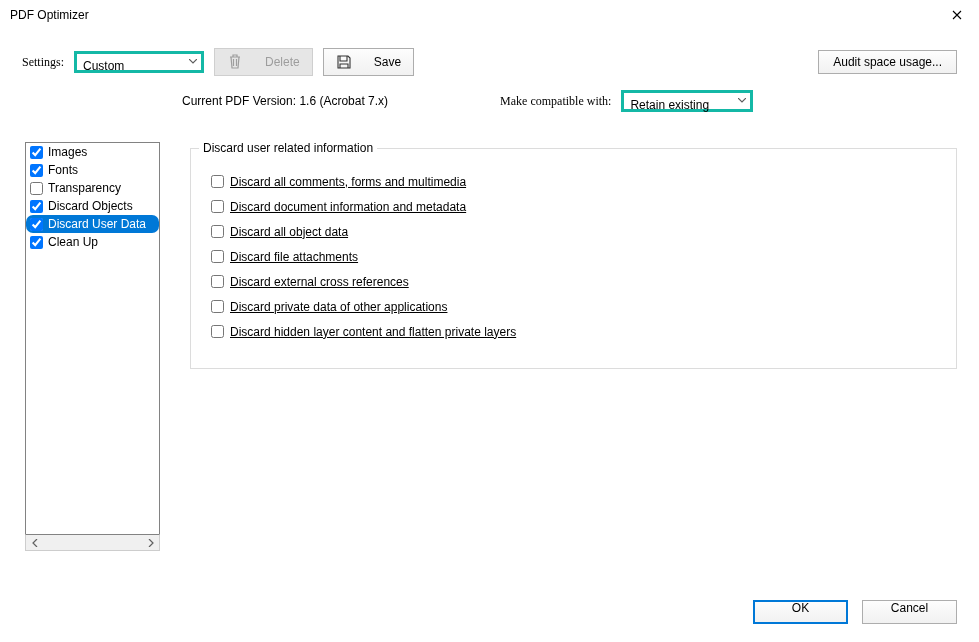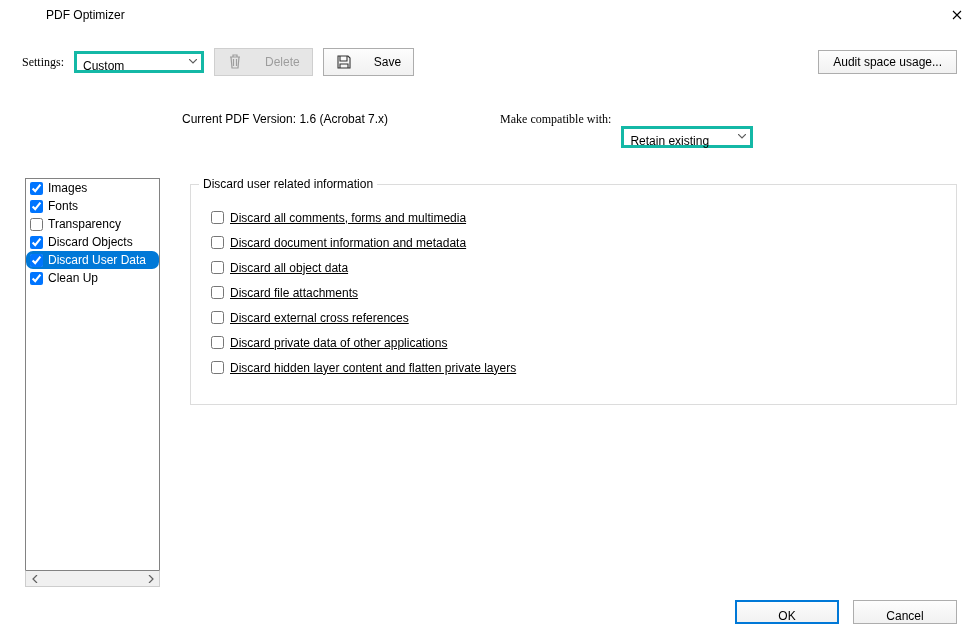--- a/index.html
+++ b/index.html
@@ -1,48 +1,48 @@
 <!DOCTYPE html>
 <html><head>
   <meta charset="utf-8">
   <style>
     * { box-sizing: border-box; font-family: "Segoe UI", Tahoma, sans-serif; font-size: 12px; }
     body { margin: 0; background: #fff; width: 979px; height: 642px; overflow: hidden; position: relative; color: #000; }
     .titlebar { display: flex; align-items: center; justify-content: space-between; height: 30px; padding: 0 0 0 10px; }
-    .titlebar-title { font-size: 12px; margin-left: 36px; }
+    .titlebar-title { font-size: 12px; }
     .close-btn { width: 44px; height: 30px; display: flex; align-items: center; justify-content: center; cursor: default; }
     .close-btn svg { width: 10px; height: 10px; }
     .toprow { display: flex; align-items: center; gap: 10px; padding: 18px 22px 0 22px; }
     .label { color: #000; font-family: Liberation Serif, serif; }
     .dropdown { border: 3px solid #14b8a6; background: #fff; height: 22px; display: flex; align-items: center; padding: 8px 4px 0 6px; position: relative; }
     .dropdown .chev { position: absolute; right: 4px; top: 50%; transform: translateY(-50%); }
     .btn { border: 1px solid #adadad; background: linear-gradient(#fdfdfd,#f1f1f1); height: 28px; display: flex; align-items: center; gap: 22px; padding: 0 12px; cursor: default; }
     .btn.disabled { color: #9d9d9d; background: #e6e6e6; border-color: #cfcfcf; }
     .btn .icon { width: 16px; height: 16px; display: flex; align-items: center; justify-content: center; }
     .spacer { flex: 1; }
     .audit-btn { border: 1px solid #adadad; background: linear-gradient(#fdfdfd,#f1f1f1); height: 24px; padding: 0 14px; display: flex; align-items: center; }
     .inforow { display: flex; align-items: center; padding: 14px 22px 0 22px; }
     .inforow .ver { margin-left: 160px; }
     .inforow .make { margin-left: 112px; margin-right: 10px; font-family: Liberation Serif, serif; }
-    .compat-dd { width: 132px; margin-top: 36px; }
+    .compat-dd { width: 132px; }
     .content { display: flex; padding: 30px 22px 0 25px; gap: 30px; align-items: flex-start; }
     .catbox { width: 135px; }
     .catlist { border: 1px solid #828282; border-bottom: none; height: 392px; background: #fff; }
     .catitem { display: flex; align-items: center; height: 18px; padding: 0 4px; gap: 5px; cursor: default; }
     .catitem.selected { background: #0078d7; color: #fff; border-radius: 7px; }
     .catitem input[type=checkbox] { width: 13px; height: 13px; margin: 0; }
     .hscroll { border: 1px solid #cdcdcd; border-top: 1px solid #828282; height: 17px; background: #f0f0f0; display: flex; align-items: center; justify-content: space-between; padding: 0 1px; }
     .hscroll .arrow { width: 15px; height: 15px; display: flex; align-items: center; justify-content: center; }
     .panel { flex: 1; position: relative; text-decoration: underline; }
     .fieldset { border: 1px solid #dcdcdc; padding: 18px 14px 22px 14px; margin-top: 6px; position: relative; }
     .legend { position: absolute; top: -8px; left: 8px; background: #fff; padding: 0 4px; color: #000; }
     .option { display: flex; align-items: center; gap: 6px; margin: 4px 0 4px 6px; height: 21px; }
     .option input[type=checkbox] { width: 13px; height: 13px; margin: 0; }
     .footer { position: absolute; bottom: 18px; right: 22px; display: flex; gap: 14px; }
-    .footer .fbtn { width: 104px; height: 24px; display: flex; align-items: flex-end; justify-content: center; border: 1px solid #adadad; background: linear-gradient(#fdfdfd,#f1f1f1); }
+    .footer .fbtn { width: 95px; height: 24px; display: flex; align-items: flex-start; justify-content: center; border: 1px solid #adadad; background: linear-gradient(#fdfdfd,#f1f1f1); }
     .footer .ok { border: 1px solid #0078d7; outline: 1px solid #0078d7; outline-offset: -2px; }
     .chev svg, .arrow svg { display: block; }
   </style>
 </head>
 <body>
 
 <div class="titlebar">
   <span class="titlebar-title">PDF Optimizer</span>
   <div class="close-btn">
     <svg viewBox="0 0 10 10">

